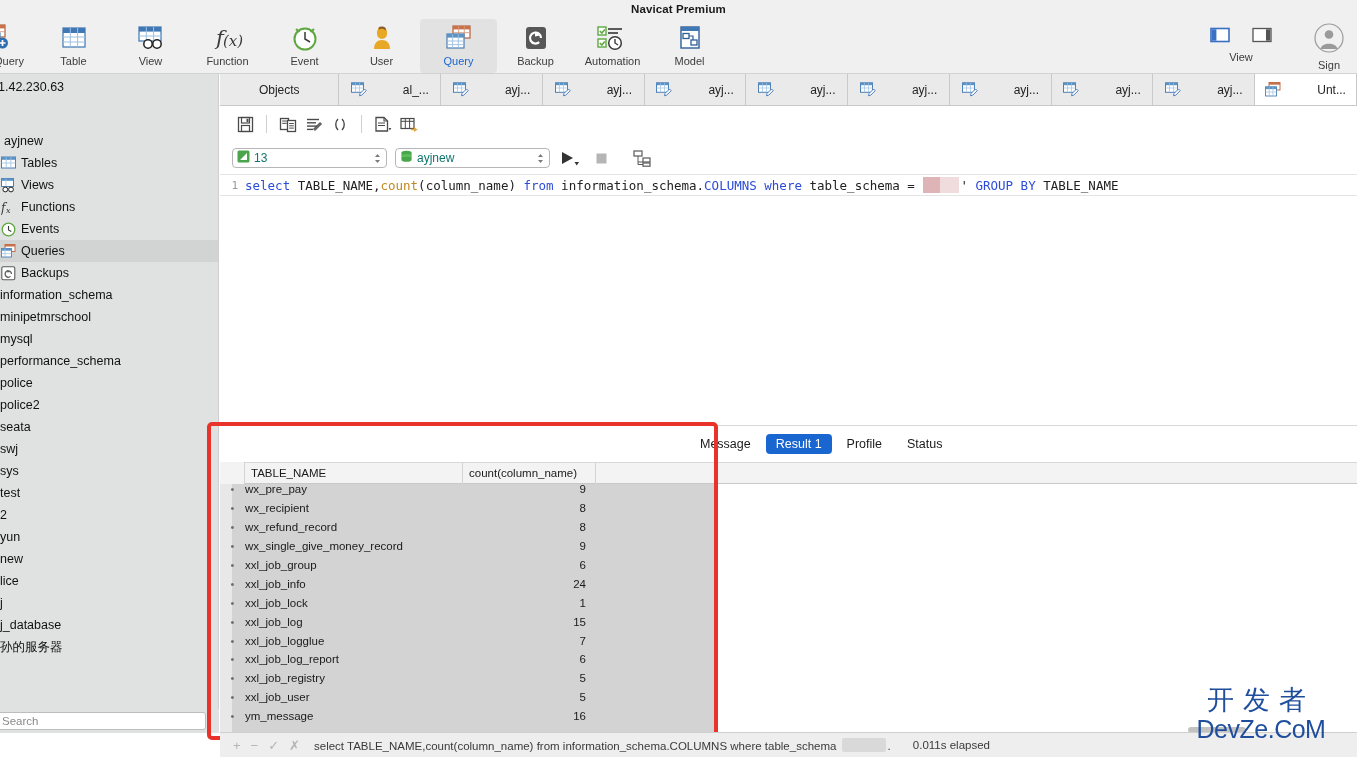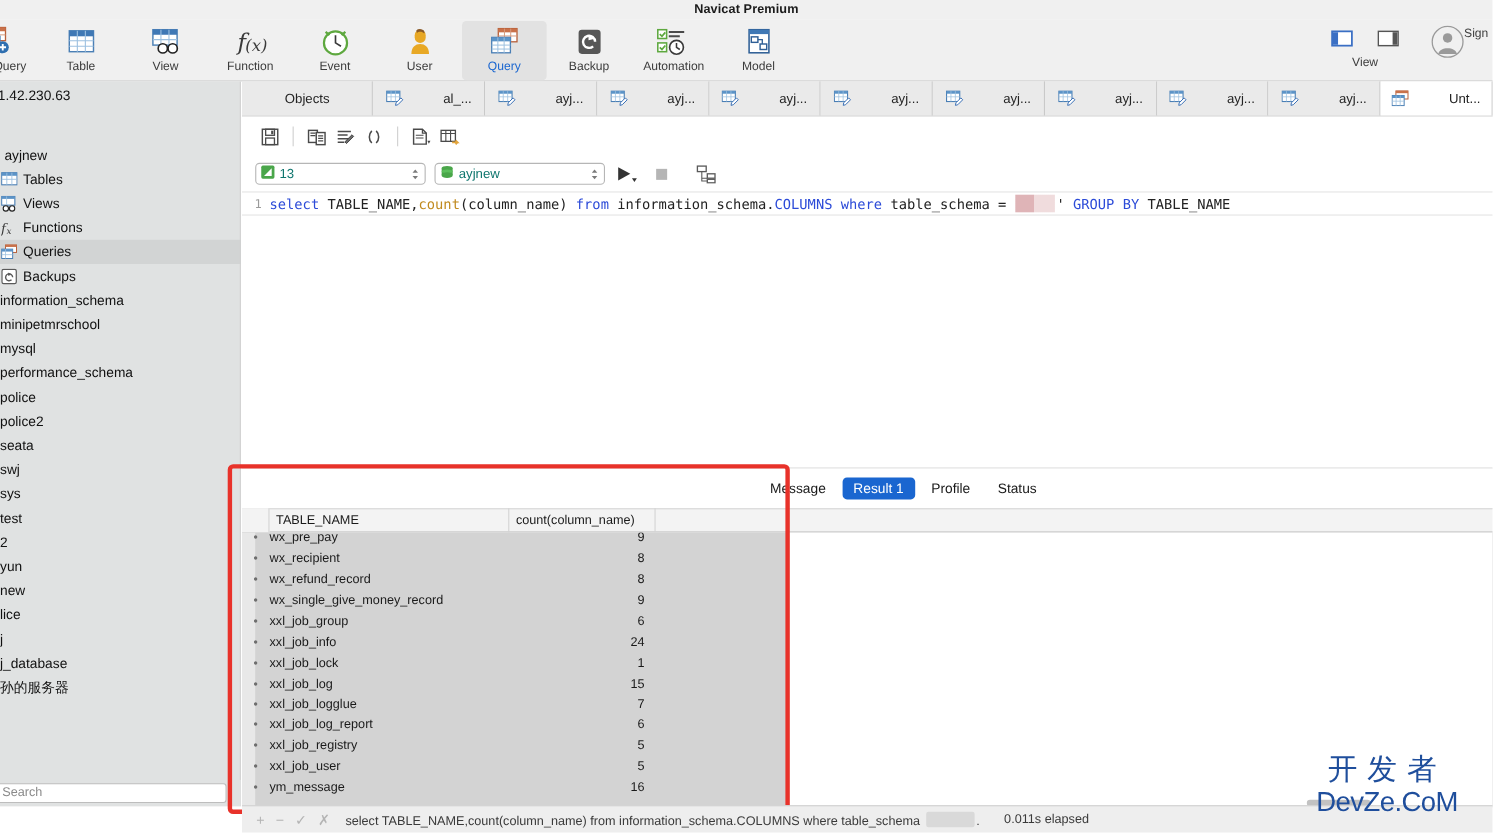--- a/index.html
+++ b/index.html
@@ -33,21 +33,21 @@
   }
   .tb-item.active { background:#e2e2e2; }
   .tb-icon { height:30px; display:flex; align-items:center; justify-content:center; }
   .tb-label { font-size:11px; color:#3c3c3c; margin-top:2px; white-space:nowrap; }
   .tb-item.active .tb-label { color:#1a66d0; }
 
   .tb-right { position:absolute; right:0; top:0; height:56px; display:flex; align-items:flex-start; }
   .view-group { width:120px; height:54px; padding-top:6px; display:flex; flex-direction:column; align-items:center; }
   .view-btns { display:flex; gap:22px; align-items:center; height:26px;}
   .view-label { font-size:11px; color:#3c3c3c; margin-top:1px; }
-  .signin-group { width:56px; height:54px; padding-top:5px; display:flex; flex-direction:row; }
+  .signin-group { width:56px; height:54px; padding-top:5px; display:flex; flex-direction:column; align-items:center; }
   .signin-label { font-size:11px; color:#3c3c3c; margin-top:2px; white-space:nowrap; }
 
   
   .sidebar {
     position:absolute; left:0; top:74px; width:219px; height:659px;
     background:#e0e2e2;
     overflow:hidden;
   }
   .sb-conn { height:26px; line-height:26px; font-size:12.5px; color:#111; padding-left:2px; }
   .sb-gap { height:30px; }
@@ -397,20 +397,29 @@
           </div>
           <div class="sb-row">
             <span class="sb-ico">
               <svg width="15" height="15" viewBox="0 0 15 15">
                 <text x="0" y="12" font-family="DejaVu Serif, serif" font-size="12" font-style="italic" fill="#3a3a3a">f</text>
                 <text x="5" y="13" font-family="DejaVu Serif, serif" font-size="8" font-style="italic" fill="#3a3a3a">x</text>
               </svg>
             </span>
             <span class="sb-text">Functions</span>
           </div>
+          <div class="sb-row">
+            <span class="sb-ico">
+              <svg width="15" height="15" viewBox="0 0 15 15">
+                <circle cx="7.5" cy="7.5" r="6.3" fill="#fff" stroke="#5ea83f" stroke-width="1.3"></circle>
+                <path d="M7.5 4 v4 l2.8 1.6" stroke="#3a3a3a" stroke-width="1.1" fill="none"></path>
+              </svg>
+            </span>
+            <span class="sb-text">Events</span>
+          </div>
           <div class="sb-row sel">
             <span class="sb-ico">
               <svg width="15" height="14" viewBox="0 0 15 14">
                 <rect x="4" y="0.5" width="10" height="7" fill="#fff" stroke="#b8603a" stroke-width="0.9"></rect>
                 <rect x="4" y="0.5" width="10" height="2" fill="#c9714a"></rect>
                 <rect x="0.5" y="4.5" width="10" height="8.5" fill="#fff" stroke="#4a7fb5" stroke-width="0.9"></rect>
                 <rect x="0.5" y="4.5" width="10" height="2.2" fill="#5b93c7"></rect>
                 <line x1="0.5" y1="9.5" x2="10.5" y2="9.5" stroke="#9dc0e0" stroke-width="0.7"></line>
                 <line x1="4" y1="4.5" x2="4" y2="13" stroke="#9dc0e0" stroke-width="0.7"></line>
               </svg>

